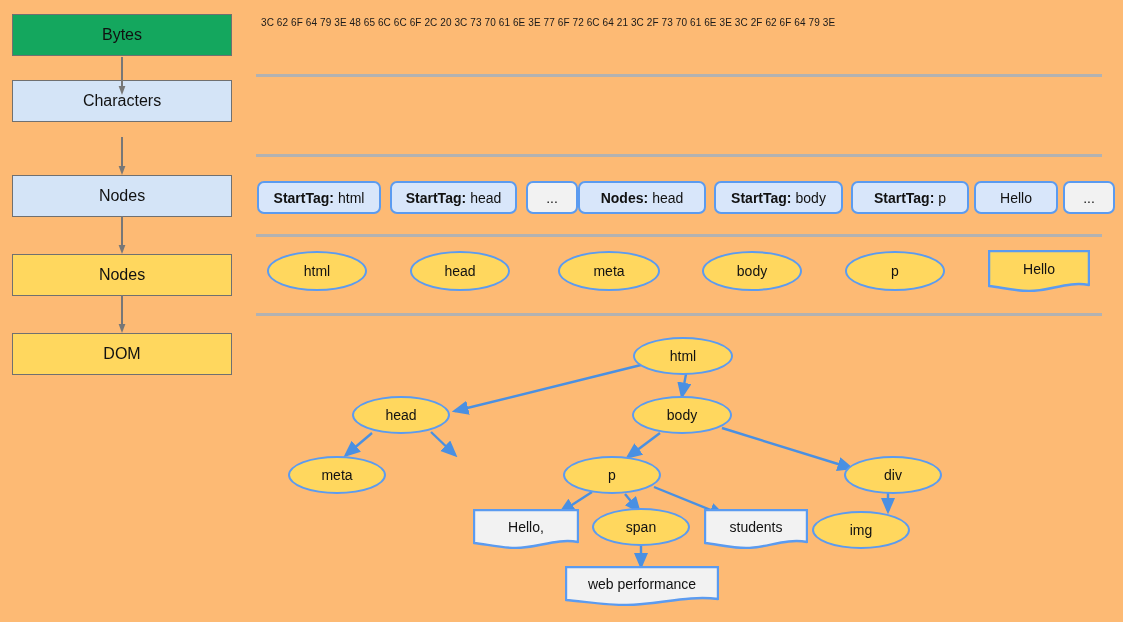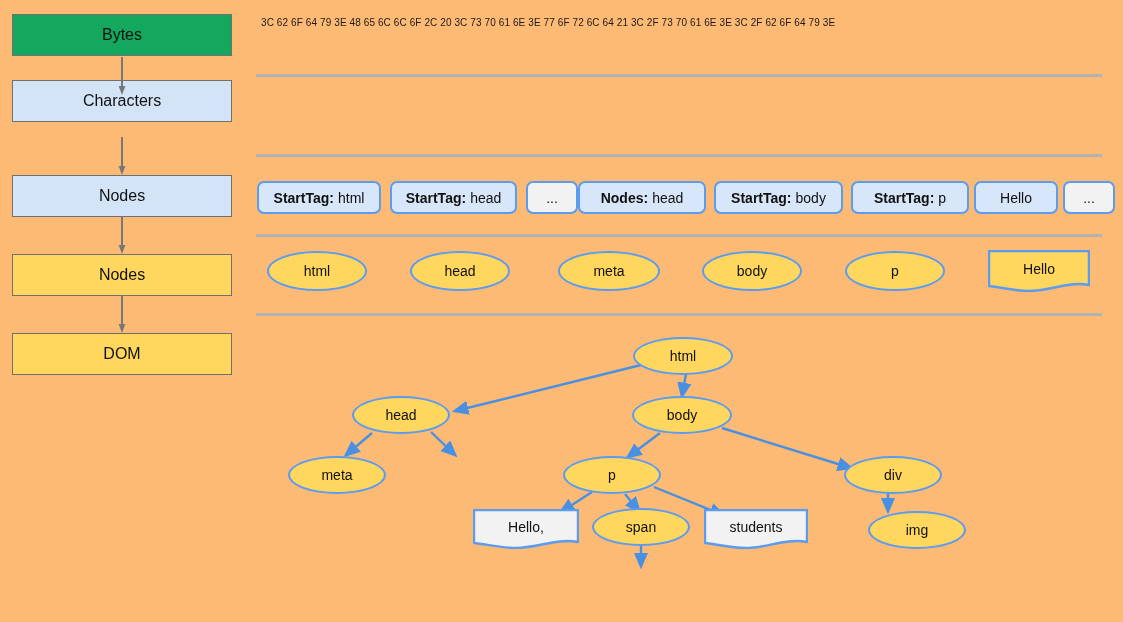--- a/index.html
+++ b/index.html
@@ -274,32 +274,38 @@
     </div>
   <div class="ellipse" style="left:563px; top:456px; width:98px;  height:38px">
       <span>p</span>
     </div>
   <div class="ellipse" style="left:844px; top:456px; width:98px;  height:38px">
       <span>div</span>
     </div>
   <div class="ellipse" style="left:592px; top:508px; width:98px;  height:38px">
       <span>span</span>
     </div>
-  <div class="ellipse" style="left:868px; top:511px; width:98px;  height:38px">
+  <div class="ellipse" style="left:812px; top:511px; width:98px;  height:38px">
       <span>img</span>
     </div>
 
   <div class="doc-shape" style="left:704px; top:509px; width:104px; height:40px">
     <svg viewBox="0 0 104 40" preserveAspectRatio="none">
       <path d="M1,1 L103,1 L103,33 C82,29 62,39 42,39 C27,39 12,35 1,34 Z" fill="#f2f2f2" stroke="#5b9bf0" stroke-width="2.4" stroke-linejoin="round"></path>
     </svg>
     <span>students</span>
   </div>
 
   <div class="doc-shape" style="left:473px; top:509px; width:106px; height:40px">
     <svg viewBox="0 0 106 40" preserveAspectRatio="none">
       <path d="M1,1 L105,1 L105,33 C84,29 64,39 43,39 C28,39 12,35 1,34 Z" fill="#f2f2f2" stroke="#5b9bf0" stroke-width="2.4" stroke-linejoin="round"></path>
     </svg>
     <span>Hello,</span>
   </div>
 
+  <div class="doc-shape" style="left:565px; top:566px; width:154px; height:40px">
+    <svg viewBox="0 0 154 40" preserveAspectRatio="none">
+      <path d="M1,1 L153,1 L153,33 C122,29 92,39 62,39 C40,39 16,35 1,34 Z" fill="#f2f2f2" stroke="#5b9bf0" stroke-width="2.4" stroke-linejoin="round"></path>
+    </svg>
+    <span>web performance</span>
+  </div>
 
 </div>
 
 </body></html>

